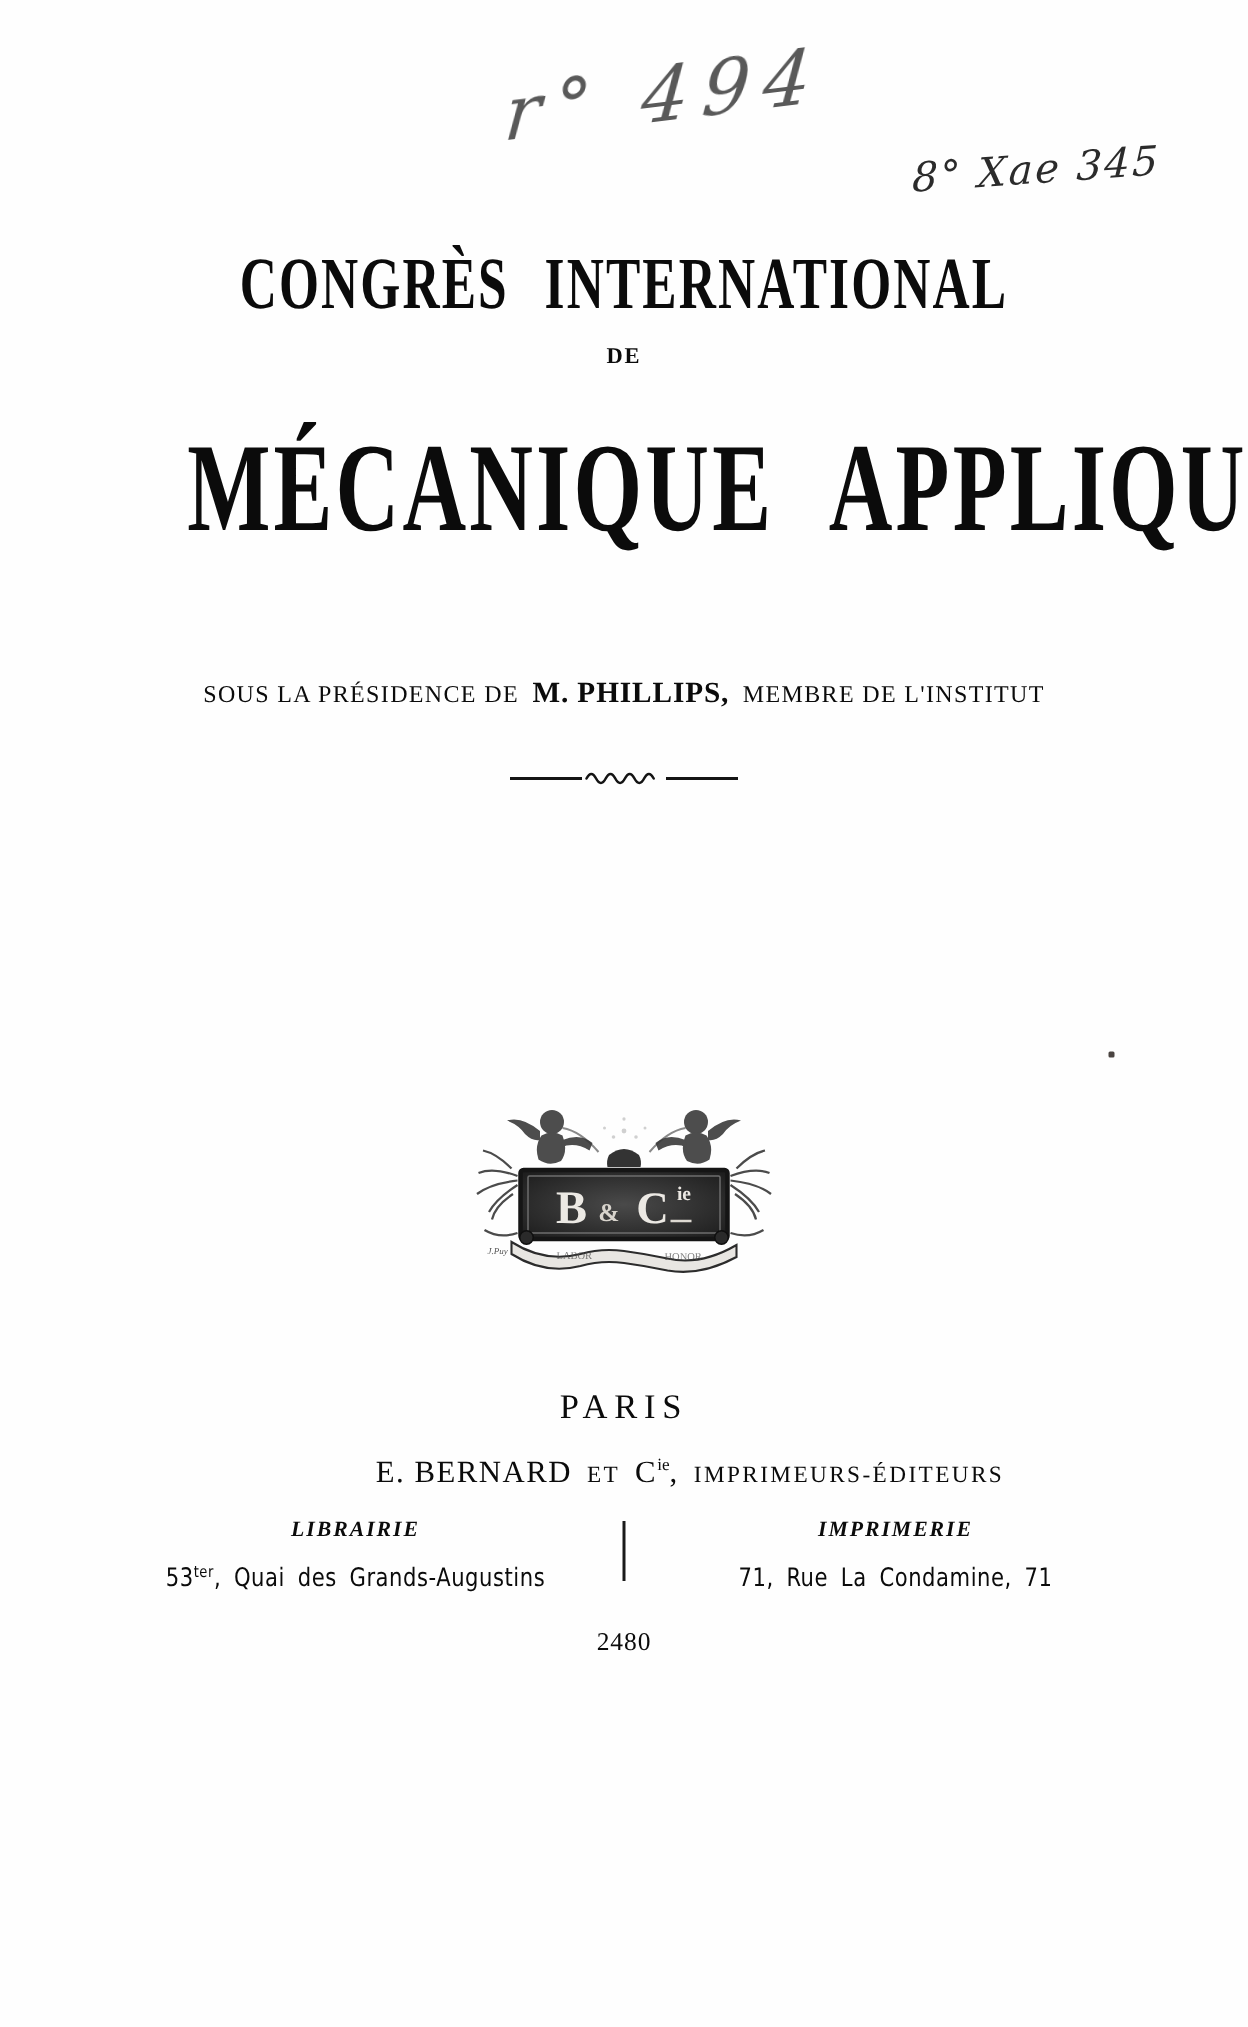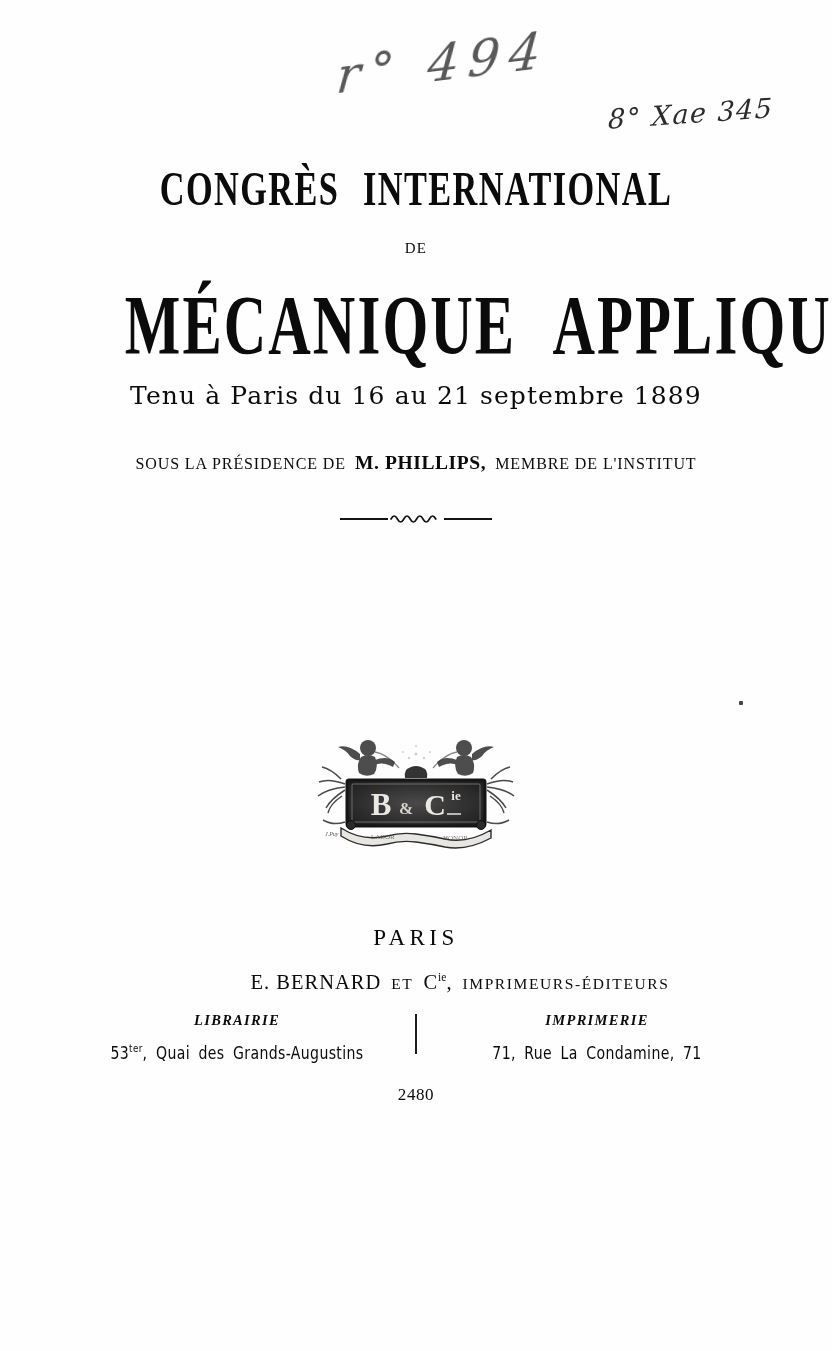--- a/index.html
+++ b/index.html
@@ -70,24 +70,25 @@
   }
 
   #title-congres {
     top: 160px;
     font-size: 49px;
     letter-spacing: 2px;
   }
   #title-congres .gap { display: inline-block; width: 34px; }
 
   #title-de {
-    top: 240px;
+    top: 230px;
     font-size: 15px;
     letter-spacing: 1.2px;
     font-family: "Liberation Serif", serif;
+    font-weight: bold;
   }
 
   #title-main {
     top: 277px;
     font-size: 84px;
     letter-spacing: 3px;
   }
   #title-main .gap { display: inline-block; width: 52px; }
 
   #subtitle-dates {
@@ -256,21 +257,20 @@
   <div class="row didone" id="title-congres">
     <span>CONGRÈS</span><span class="gap"></span><span>INTERNATIONAL</span>
   </div>
 
   <div class="row" id="title-de">DE</div>
 
   <div class="row didone" id="title-main">
     <span>MÉCANIQUE</span><span class="gap"></span><span>APPLIQUÉE</span>
   </div>
 
-  <div class="row" id="subtitle-dates">Tenu à Paris du 16 au 21 septembre 1889</div>
 
   <div class="row" id="presidency">
     <span>SOUS LA PRÉSIDENCE DE</span><span class="sp"></span><span class="big">M. PHILLIPS,</span><span class="sp"></span><span>MEMBRE DE L'INSTITUT</span>
   </div>
 
   <div id="divider">
     <span class="bar"></span>
     <svg width="52" height="14" viewBox="0 0 52 14">
       <path d="M1 7 q3.2 -6 6.4 0 q3.2 6 6.4 0 q3.2 -6 6.4 0 q3.2 6 6.4 0 q3.2 -6 6.4 0 q3.2 6 6.4 0 q3.2 -6 6.4 0" fill="none" stroke="#141414" stroke-width="1.7" stroke-linecap="round"></path>
     </svg>

